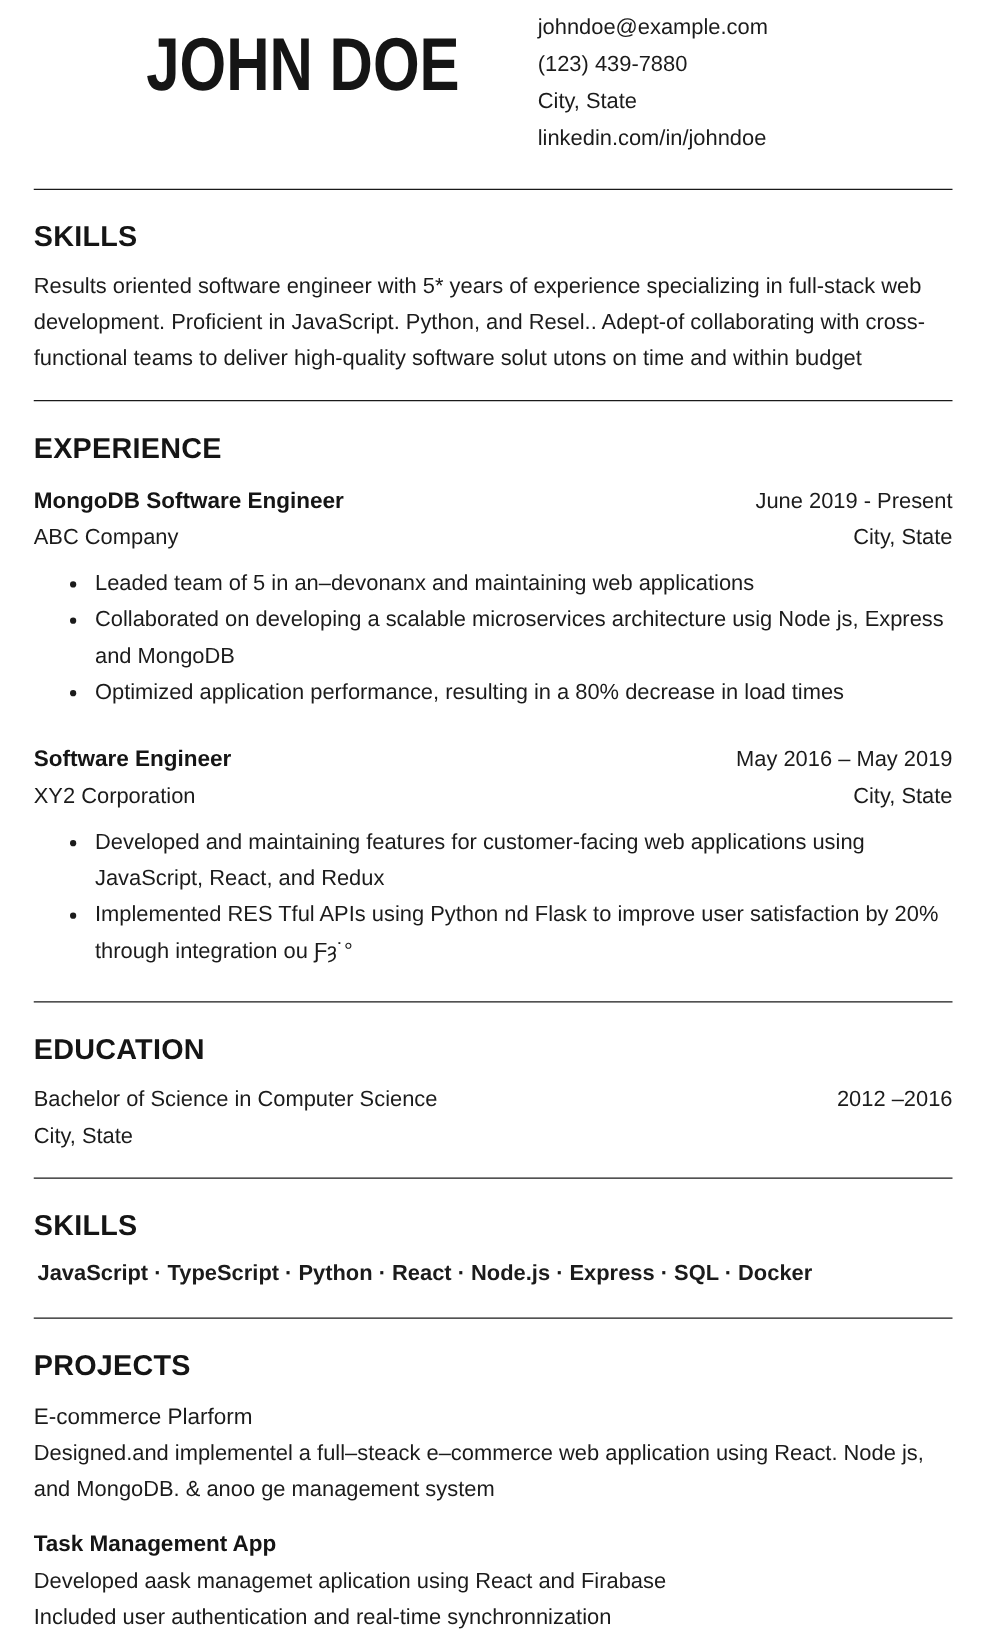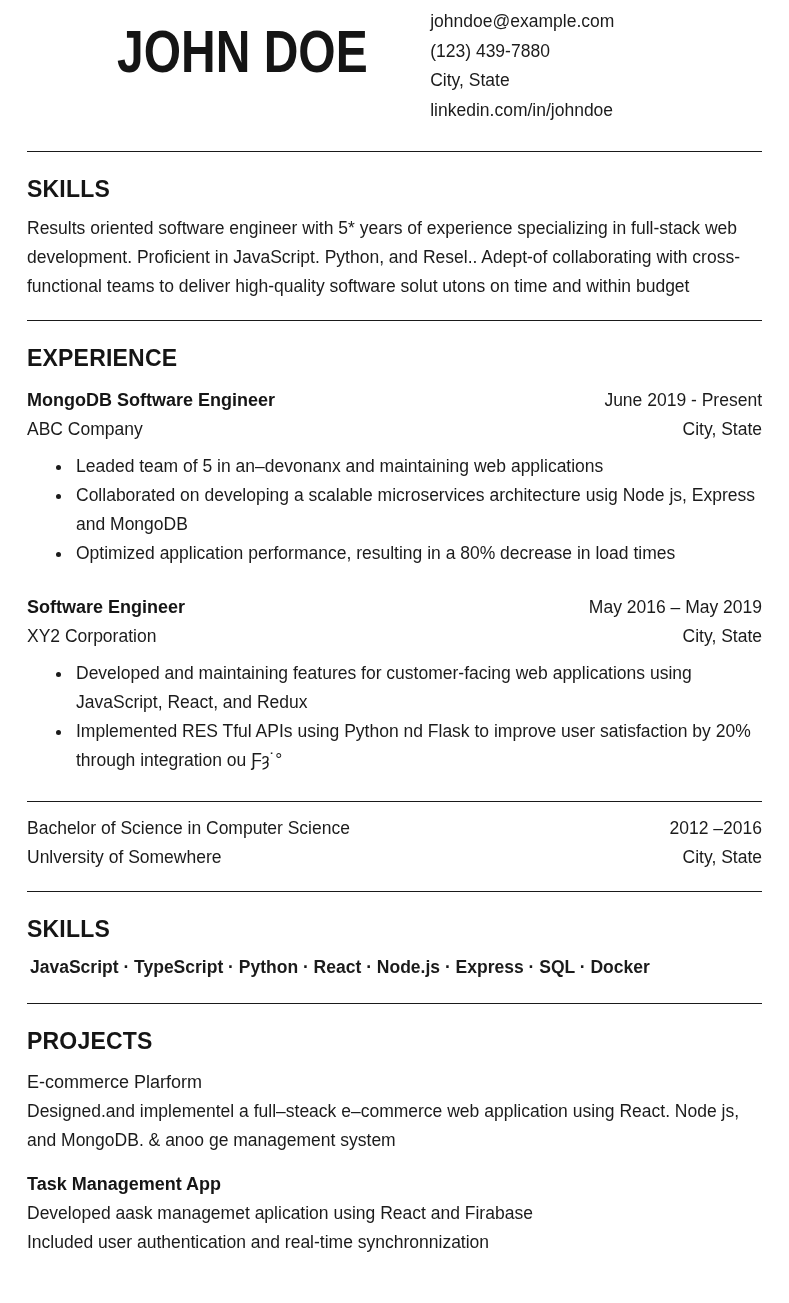--- a/index.html
+++ b/index.html
@@ -134,27 +134,27 @@
       <ul class="bullets">
         <li>Developed and maintaining features for customer-facing web applications using JavaScript, React, and Redux</li>
         <li>Implemented RES Tful APIs using Python nd Flask to improve user satisfaction by 20% through integration ou Ƒȝ˙°</li>
       </ul>
     </div>
   </div>
 
   <hr class="rule rule-experience">
 
   <div>
+    <h2 class="section-heading">EDUCATION</h2>
     <div class="edu-rows">
       <div class="row">
         <span>Bachelor of Science in Computer Science</span>
         <span>2012 –2016</span>
       </div>
       <div class="row">
-        <span>Unlversity of Somewhere</span>
         <span>City, State</span>
       </div>
     </div>
   </div>
 
   <hr class="rule rule-education">
 
   <div>
     <h2 class="section-heading">SKILLS</h2>
     <div class="skills-line">JavaScript · TypeScript · Python · React · Node.js · Express · SQL · Docker</div>

